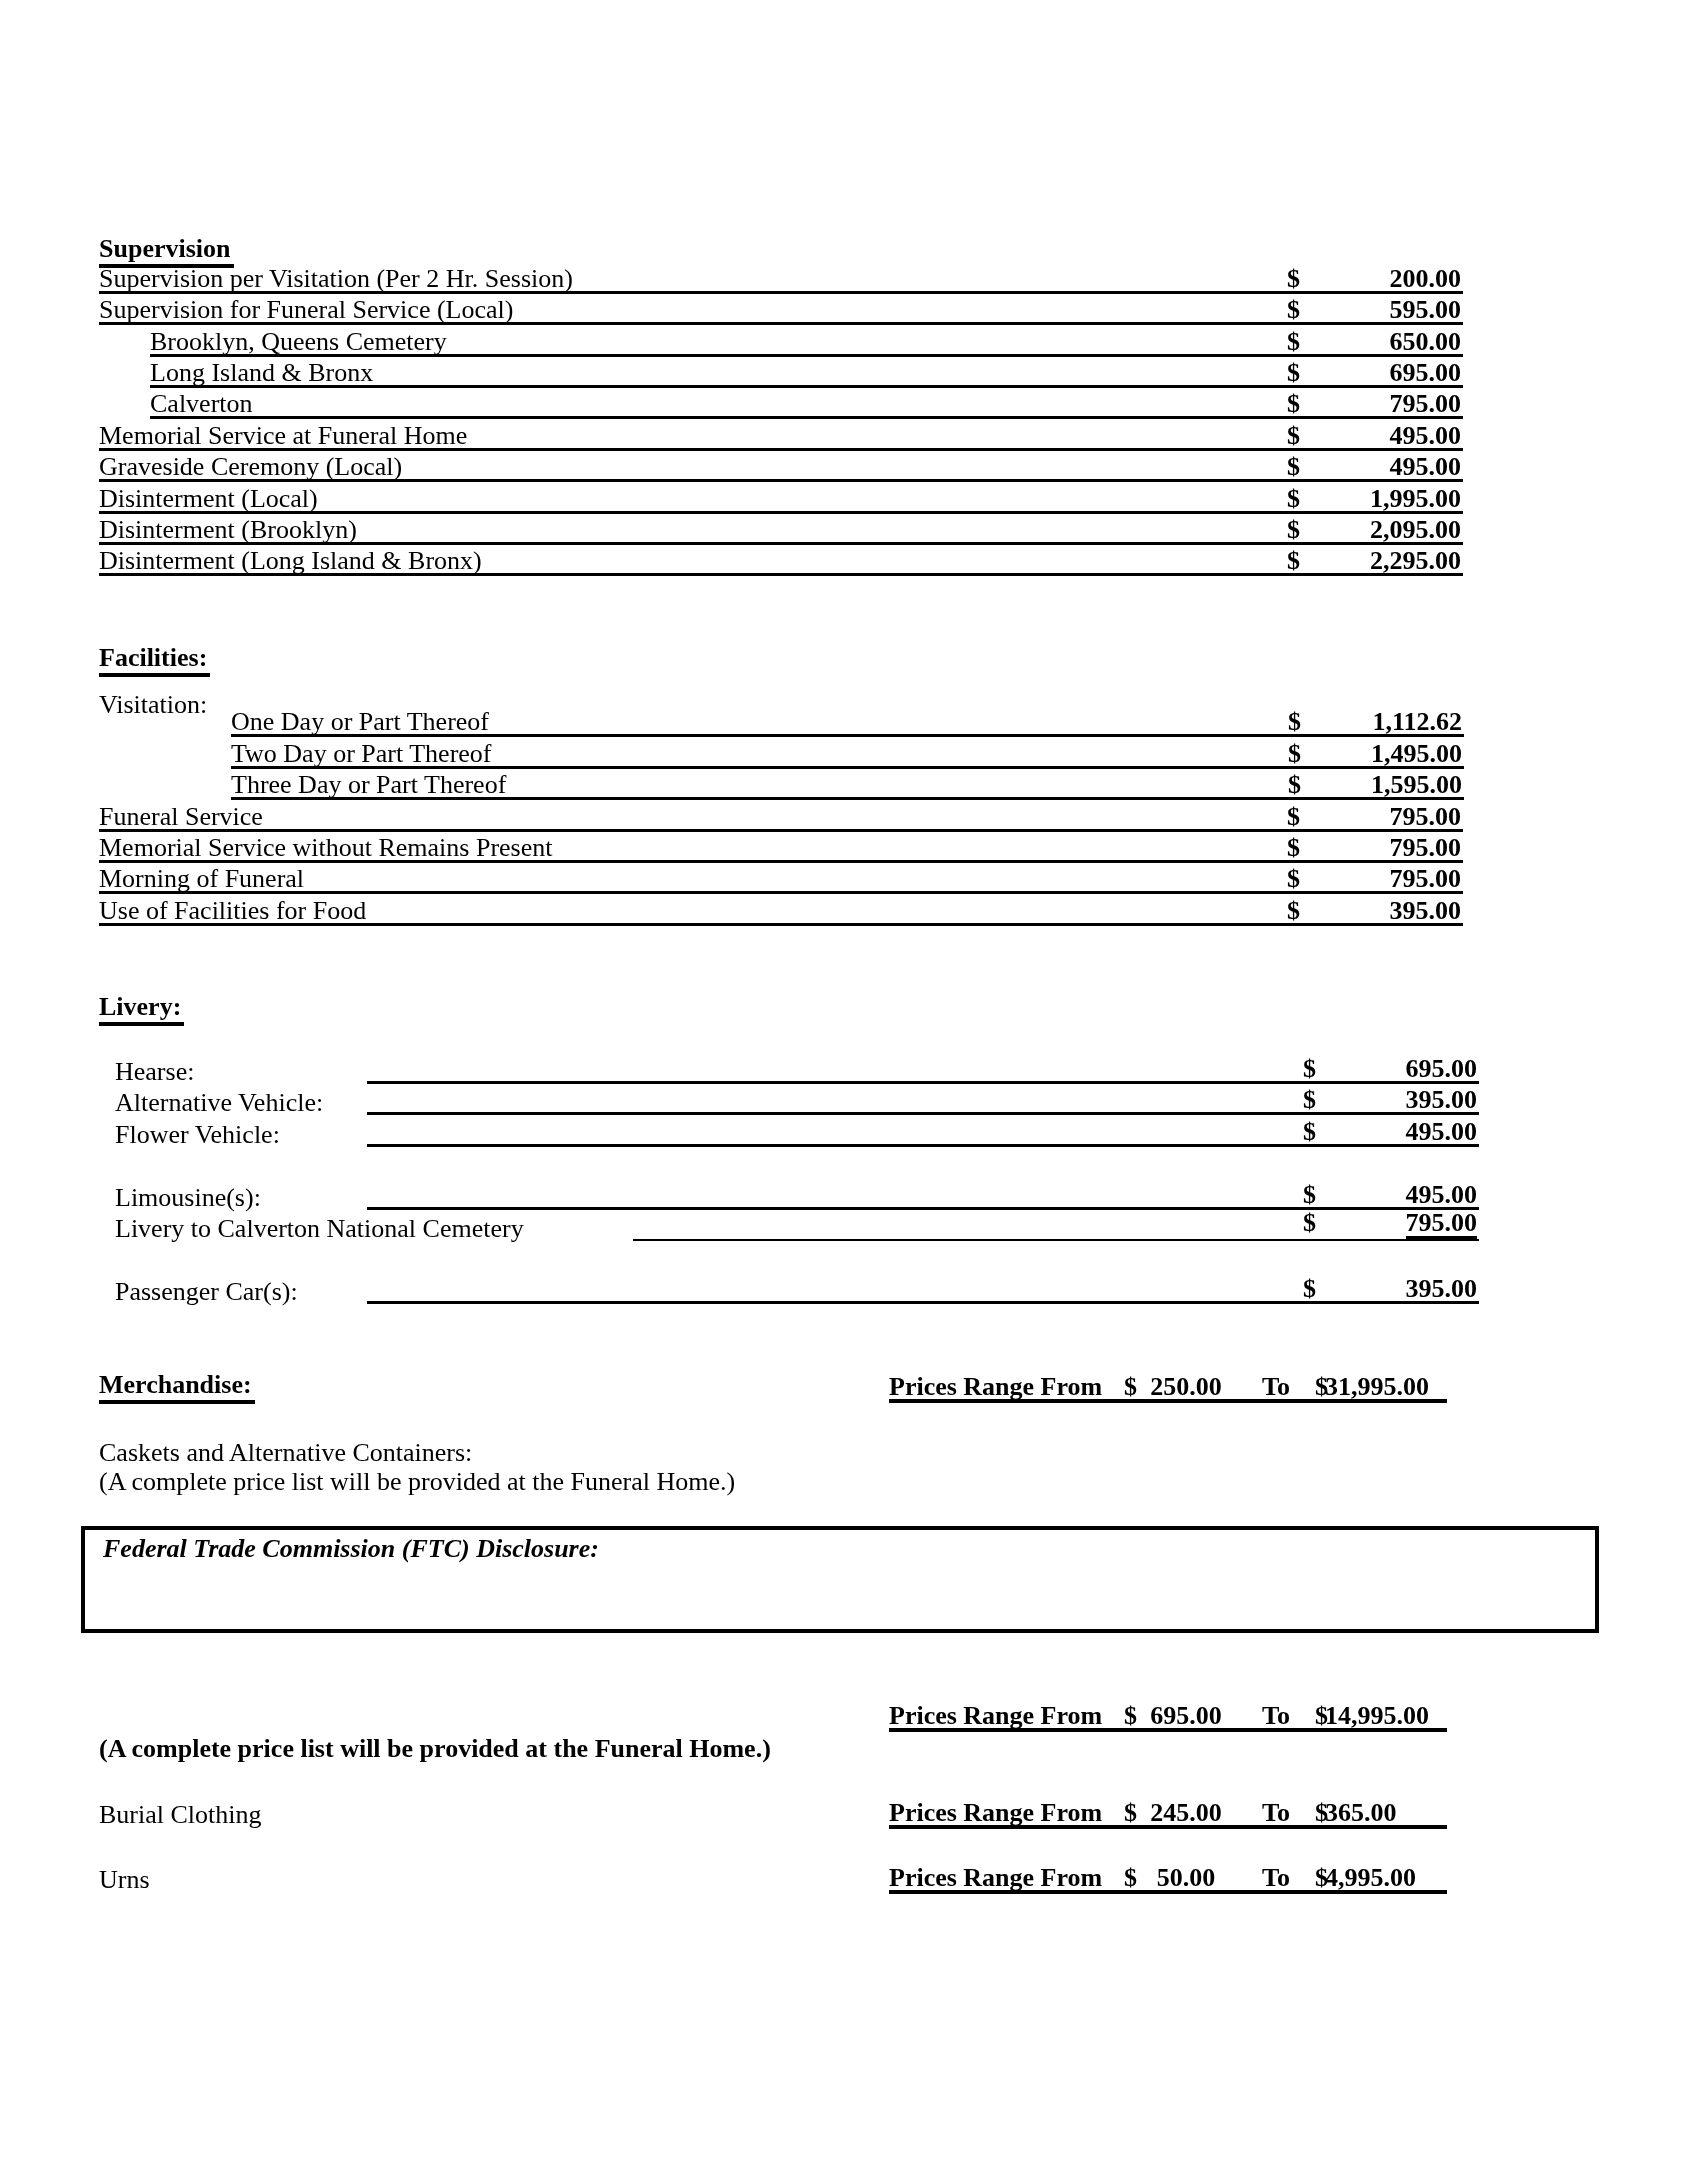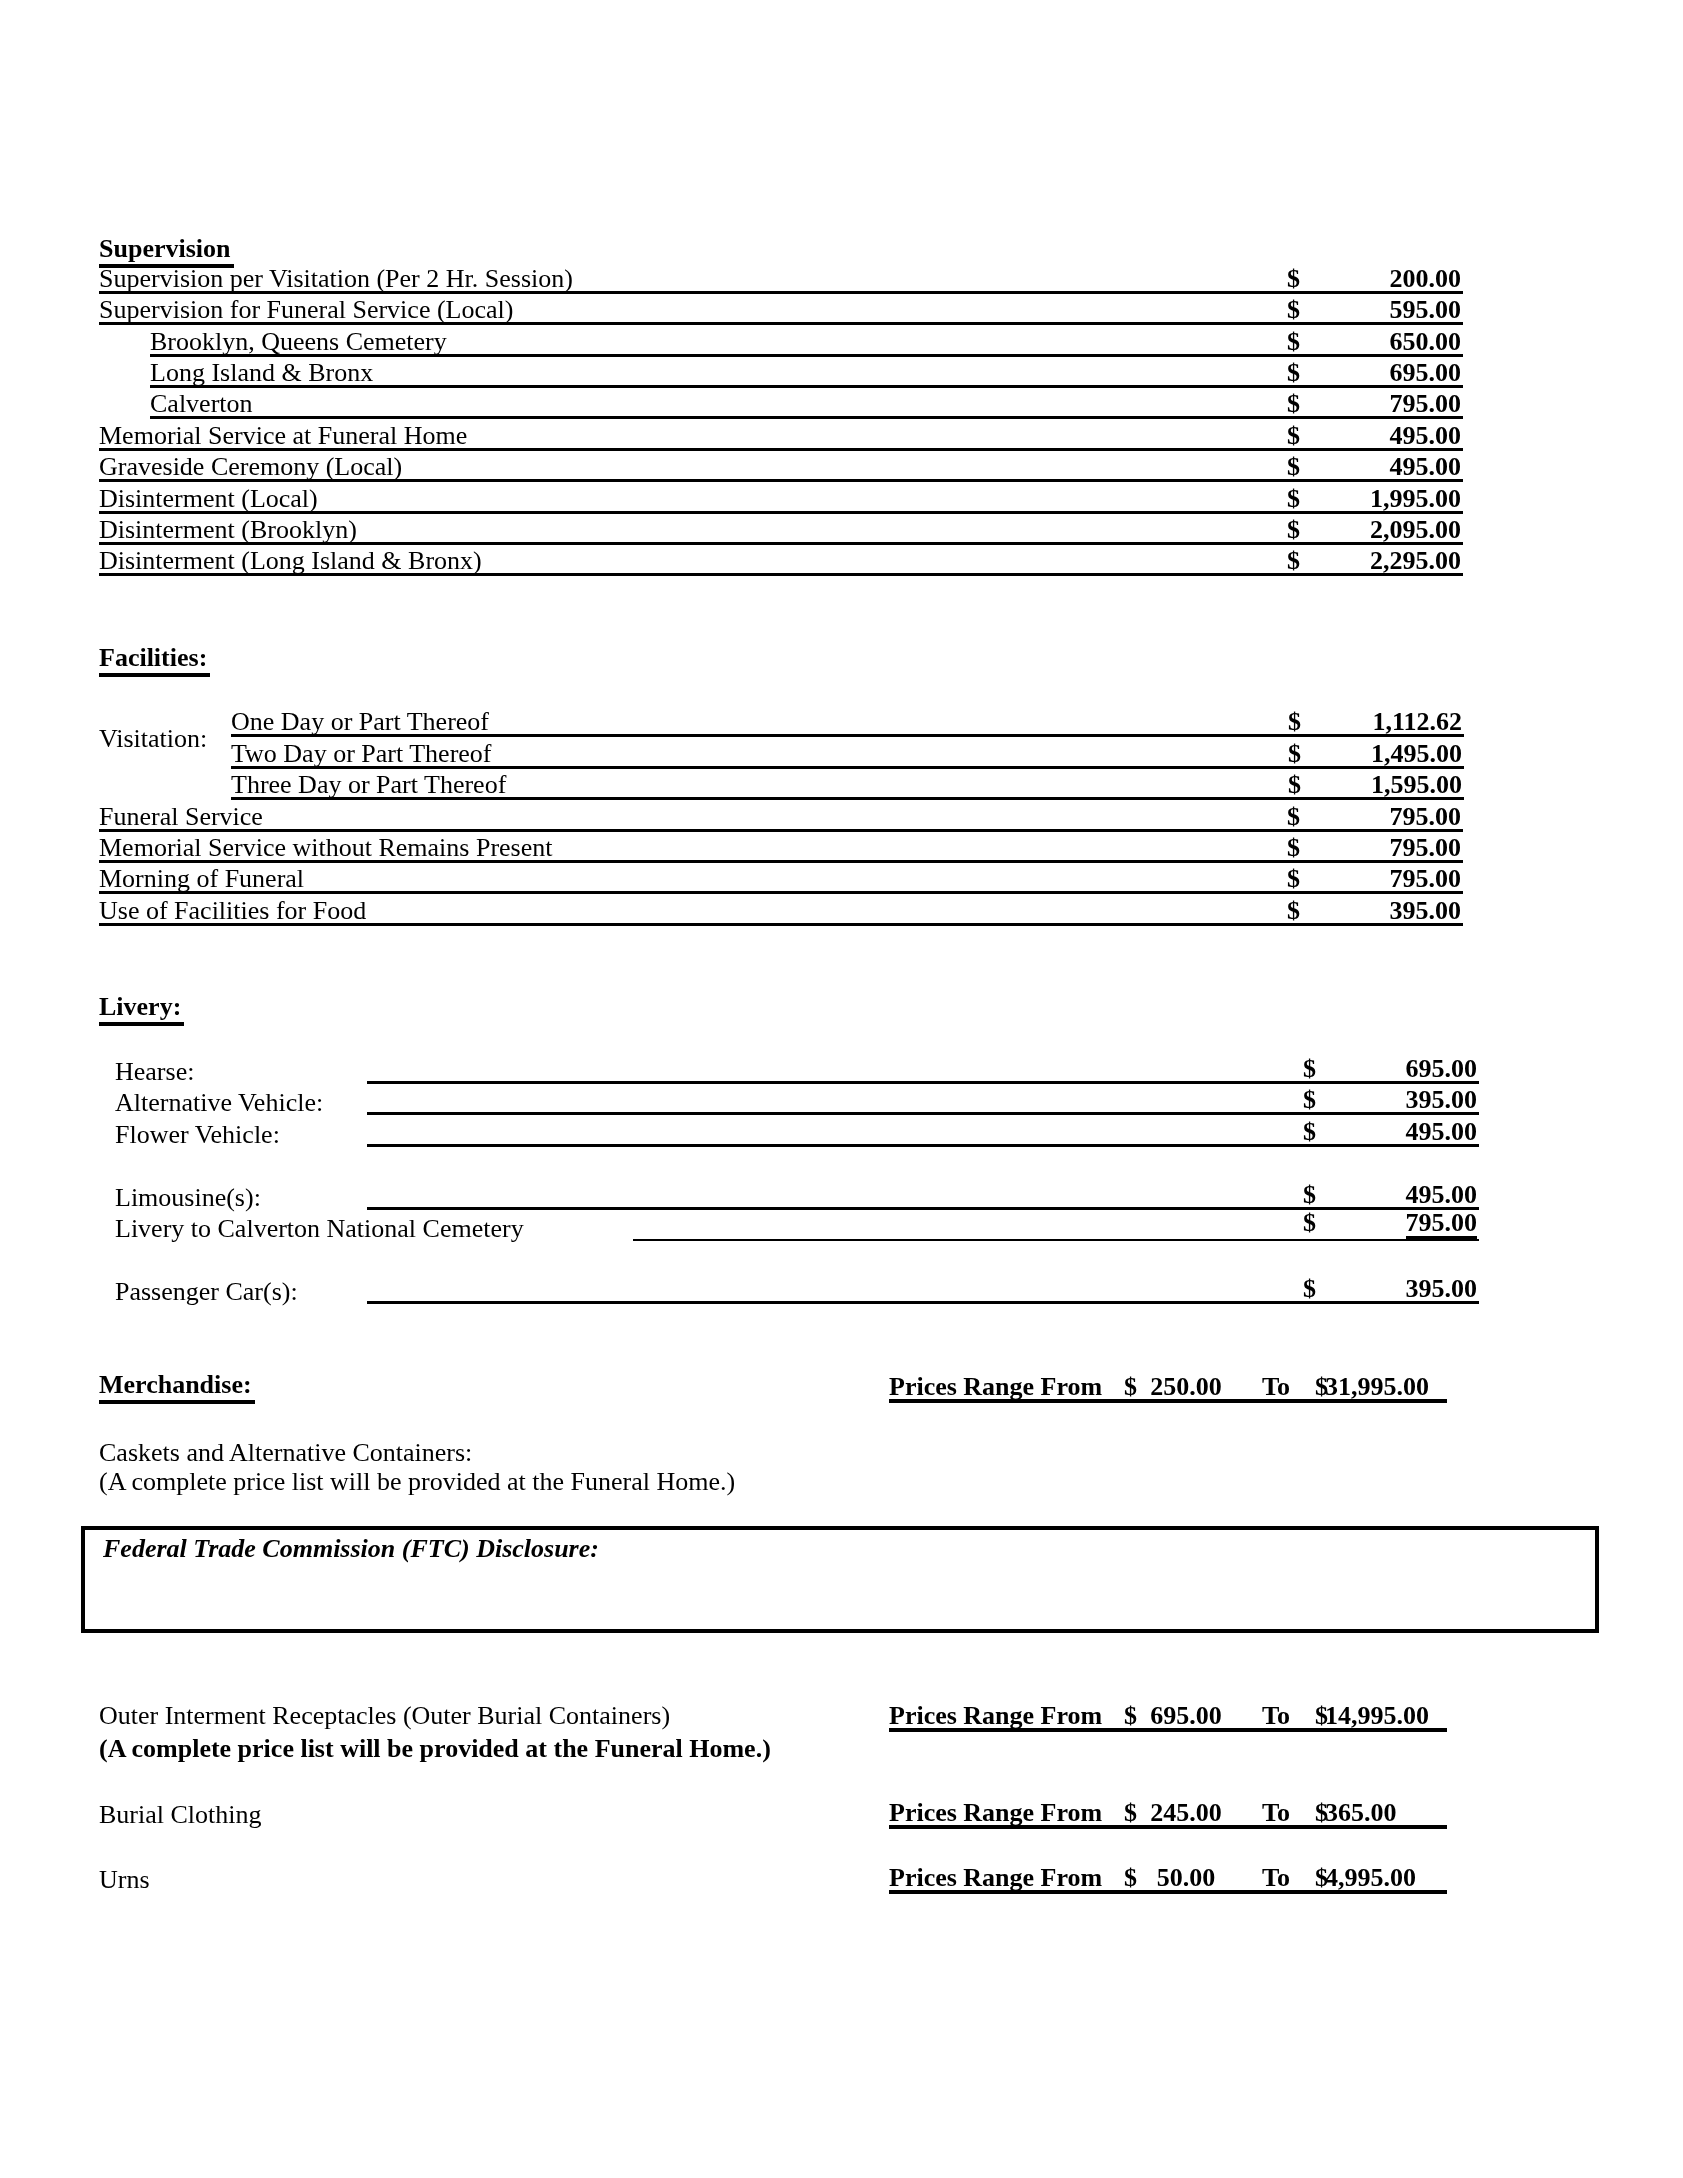--- a/index.html
+++ b/index.html
@@ -109,21 +109,21 @@
   </div>
   <div class="prow" style="left:99px;top:545px;width:1364px">
     <span class="lbl">Disinterment (Long Island &amp; Bronx)</span>
     <span class="price">
         <span>$</span>
         <span>2,295.00</span>
       </span>
   </div>
 
   <div class="h" style="left:99px;top:645px">Facilities:</div>
-  <div class="tline" style="left:99px;top:725px">Visitation:</div>
+  <div class="tline" style="left:99px;top:691px">Visitation:</div>
 
   <div class="prow" style="left:231px;top:706px;width:1233px">
     <span class="lbl">One Day or Part Thereof</span>
     <span class="price">
         <span>$</span>
         <span>1,112.62</span>
       </span>
   </div>
   <div class="prow" style="left:231px;top:738px;width:1233px">
     <span class="lbl">Two Day or Part Thereof</span>
@@ -228,21 +228,20 @@
     <span class="d2">$</span>
     <span class="a2">31,995.00</span>
   </div>
   <div class="tline" style="left:99px;top:1439px">Caskets and Alternative Containers:</div>
   <div class="tline" style="left:99px;top:1468px">(A complete price list will be provided at the Funeral Home.)</div>
 
   <div class="ftc">
     <div class="t">Federal Trade Commission (FTC) Disclosure:</div>
   </div>
 
-  <div class="tline" style="left:99px;top:1702px">Outer Interment Receptacles (Outer Burial Containers)</div>
   <div class="range" style="top:1700px">
     <span class="pfx">Prices Range From</span>
     <span class="d1">$</span>
     <span class="a1">695.00</span>
     <span class="to">To</span>
     <span class="d2">$</span>
     <span class="a2">14,995.00</span>
   </div>
   <div class="tline bold" style="left:99px;top:1735px">(A complete price list will be provided at the Funeral Home.)</div>
 

